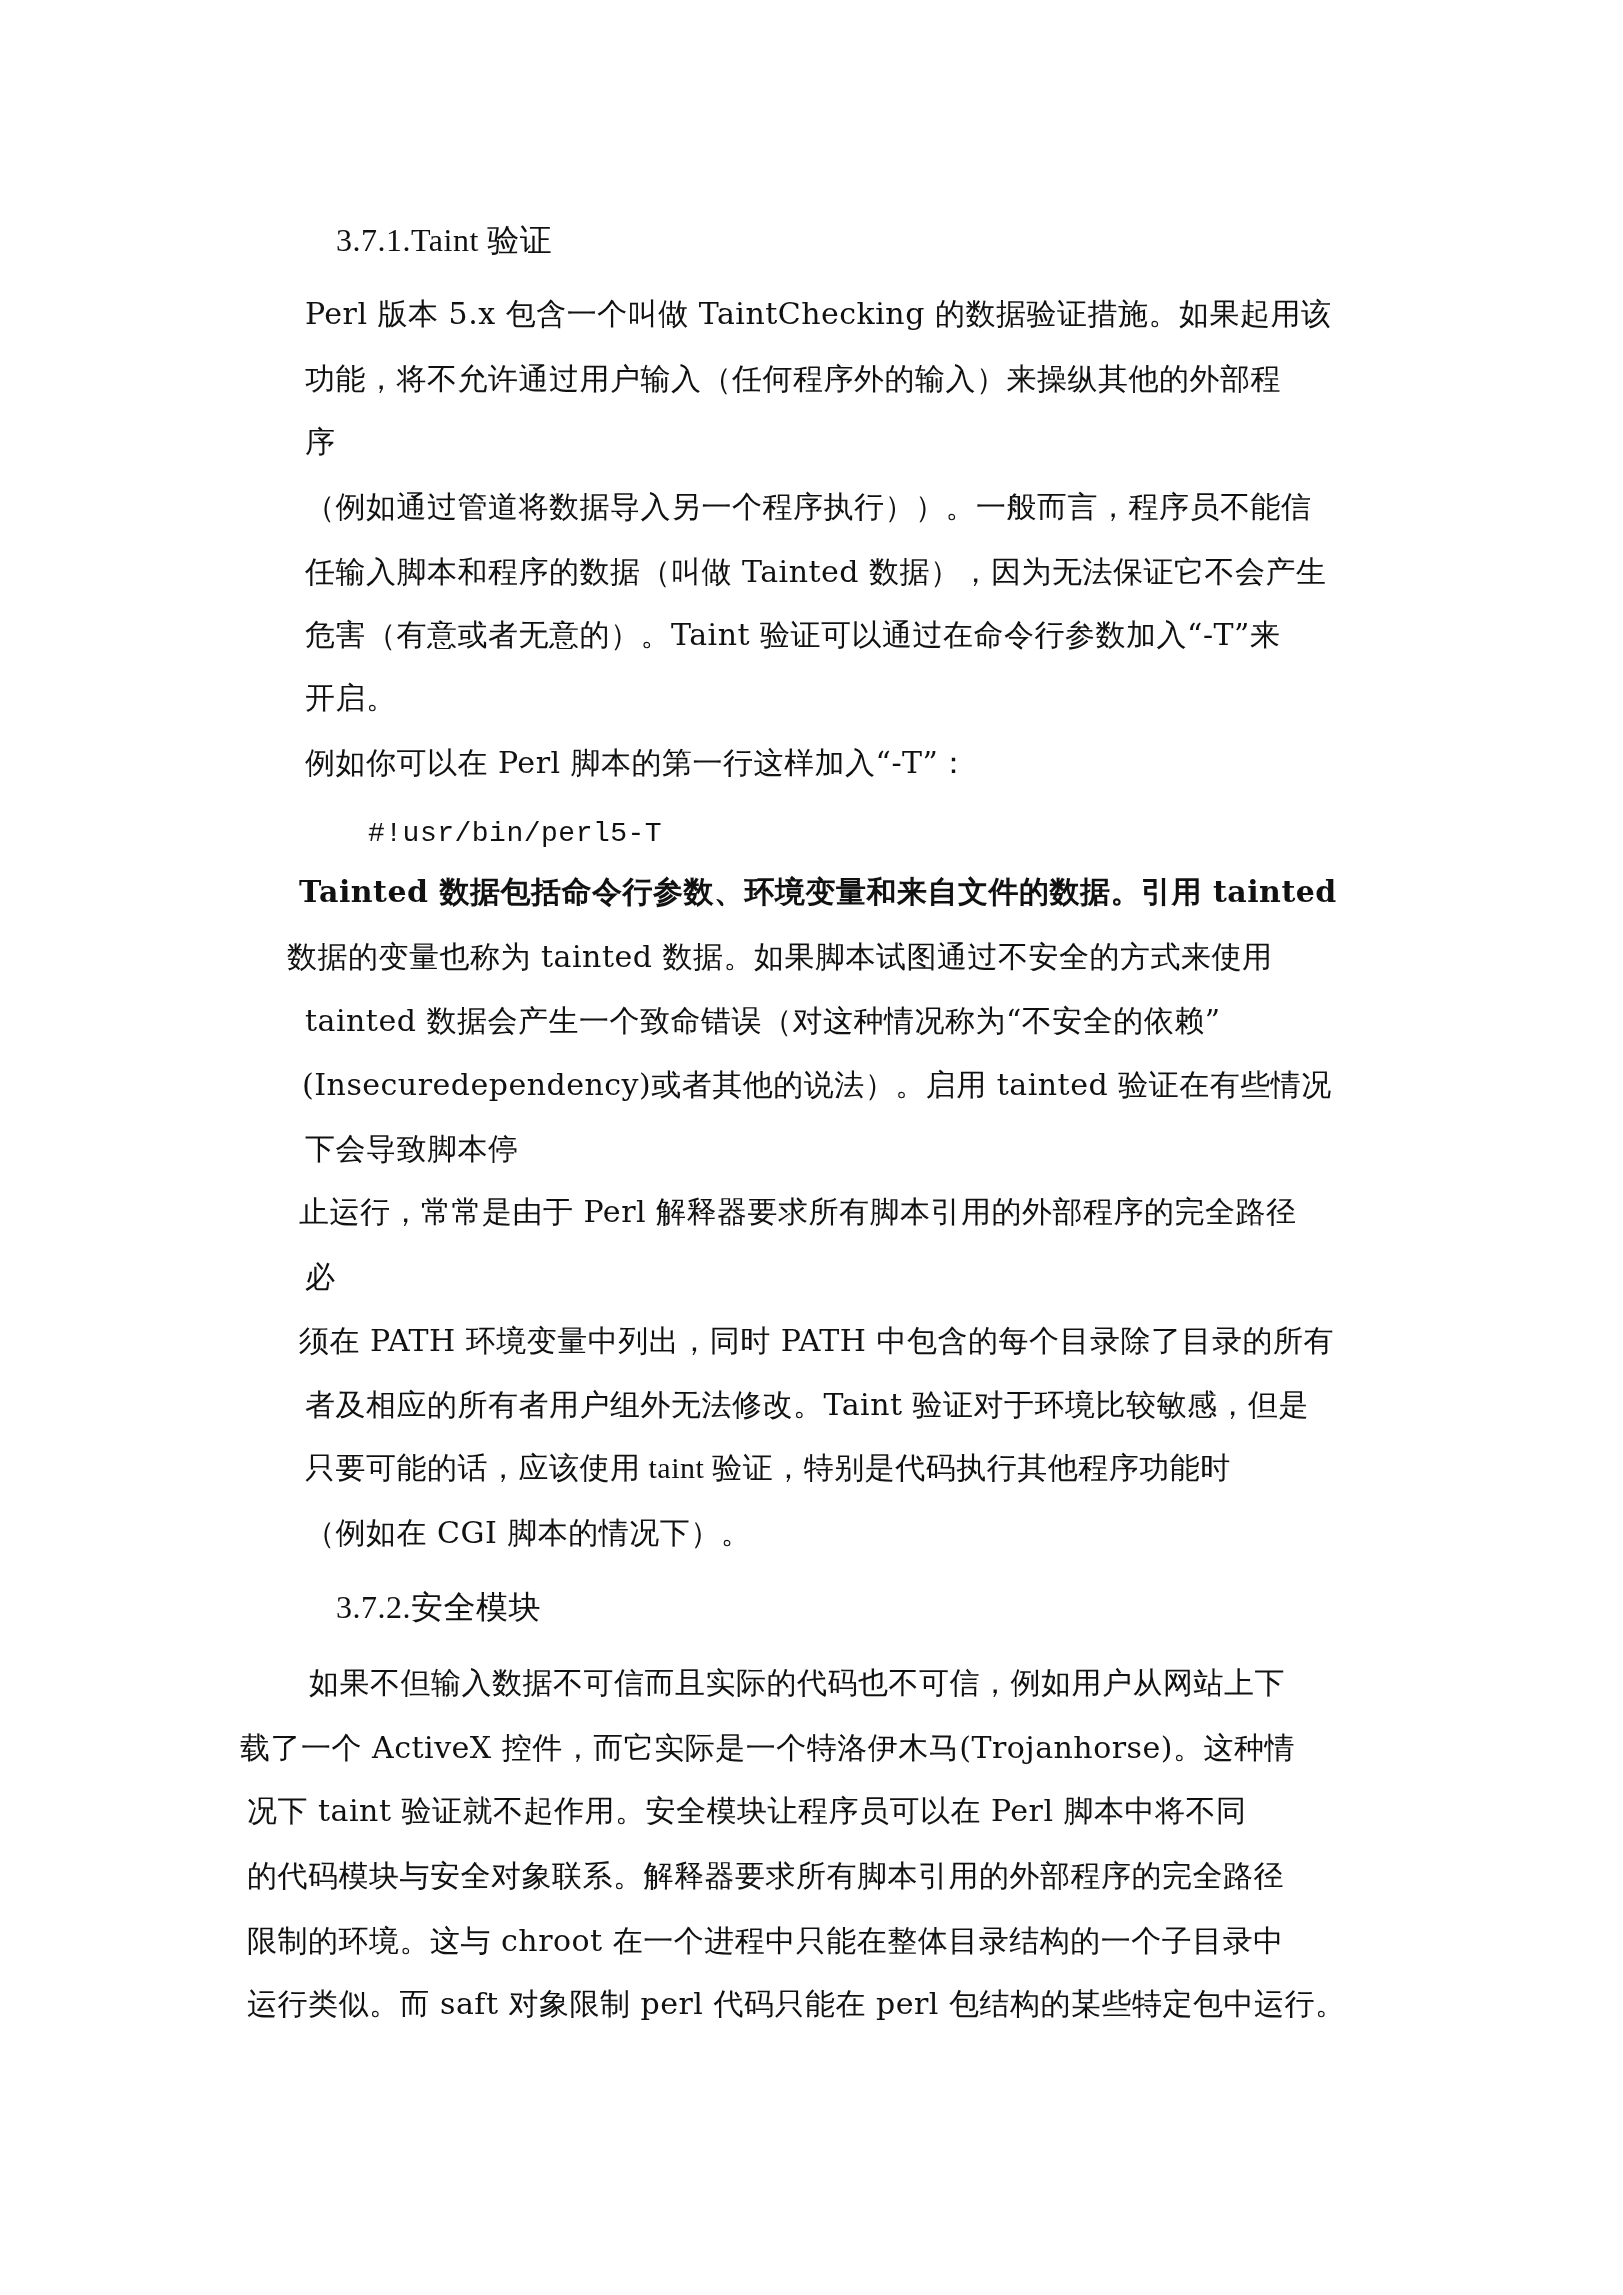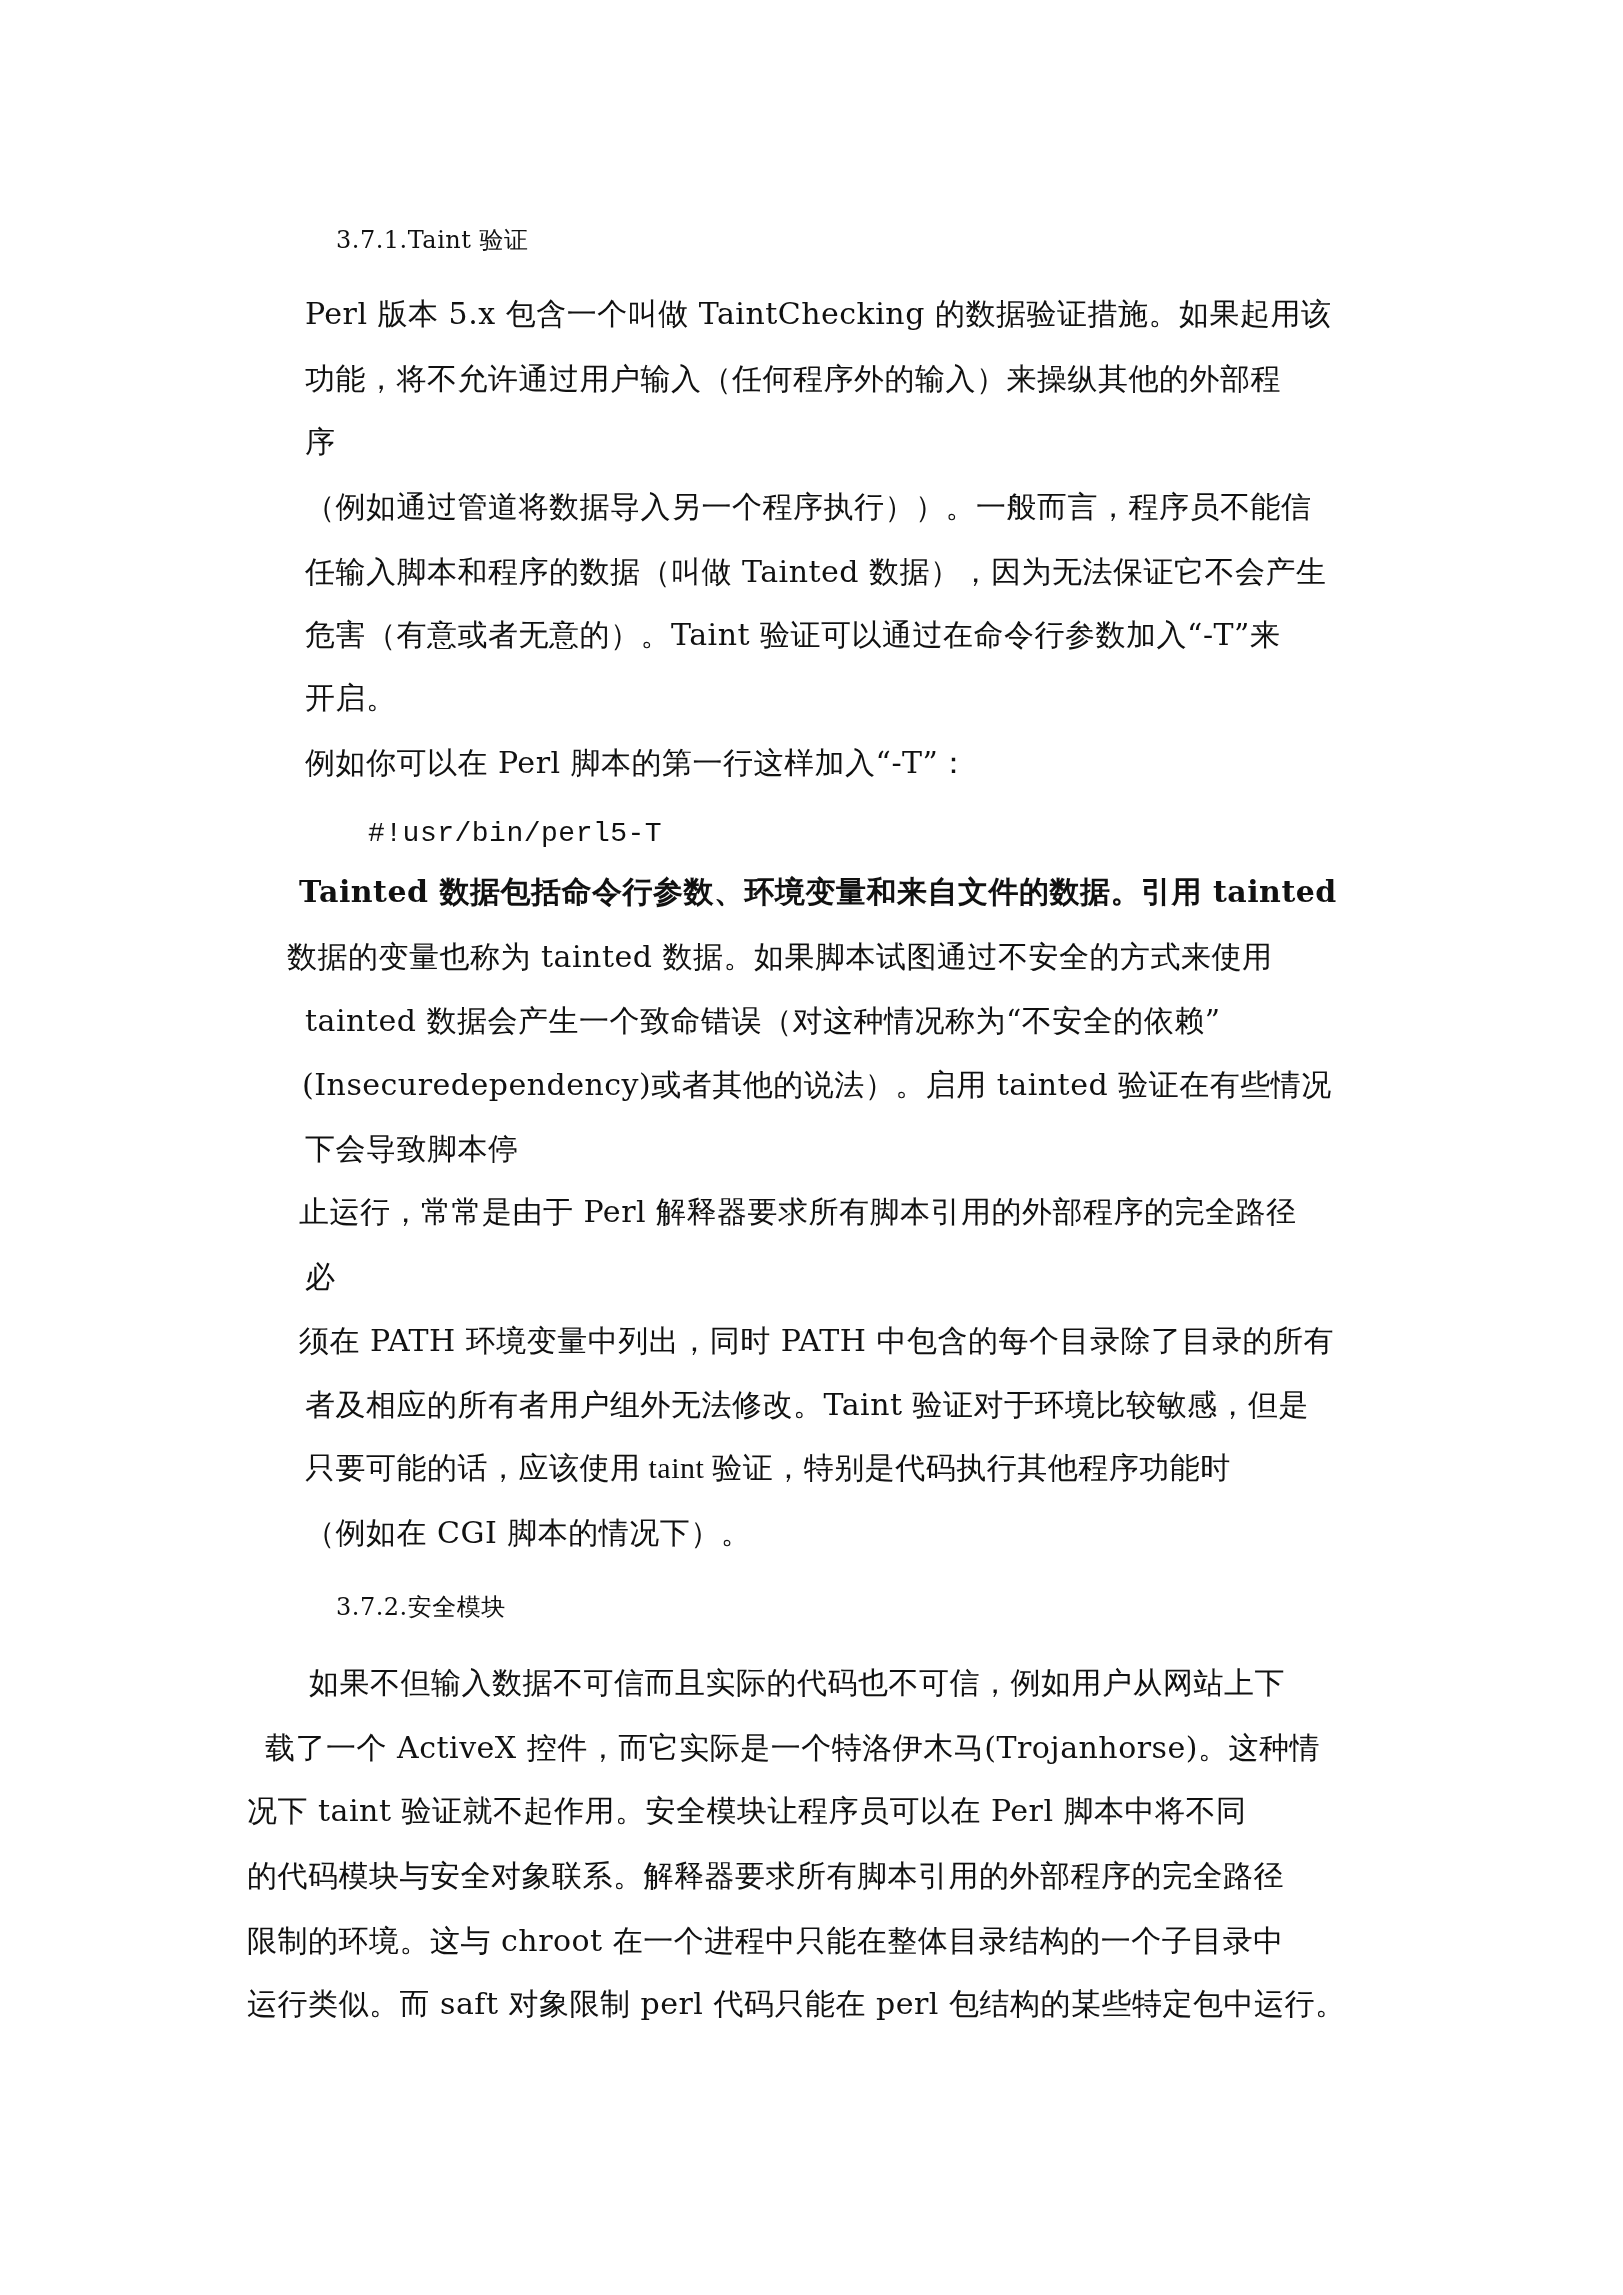--- a/index.html
+++ b/index.html
@@ -1,19 +1,19 @@
 <!DOCTYPE html>
 <html style="font-size:7.9px"><head>
 <meta charset="utf-8">
 <style>
   html, body { margin: 0; padding: 0; background: #ffffff; }
   body { width: 1623px; height: 2295px; position: relative; overflow: hidden;
          font-family: "DejaVu Serif", "Liberation Serif", serif; color: #111111; }
   .line { position: absolute; white-space: nowrap; font-size: 30px; line-height: 39px; letter-spacing: 0.5px; }
-  .heading { font-size: 24px; line-height: 44px; }
+  .heading { font-size: 32px; line-height: 44px; font-family: Liberation Serif, serif; }
   .code { font-family: "Liberation Mono", "DejaVu Sans Mono", monospace; font-size: 28px; }
 </style>
 </head>
 <body>
 
 <div>
 
   <div class="line heading" style="left:336px; top:218px;">3.7.1.Taint 验证</div>
 
   <div class="line" style="left:305px; top:294px;text-align:right;">Perl 版本 5.x 包含一个叫做 TaintChecking 的数据验证措施。如果起用该</div>
@@ -35,20 +35,20 @@
   <div class="line" style="left:299px; top:1192px;">止运行，常常是由于 Perl 解释器要求所有脚本引用的外部程序的完全路径</div>
   <div class="line" style="left:305px; top:1257px;">必</div>
   <div class="line" style="left:299px; top:1321px;">须在 PATH 环境变量中列出，同时 PATH 中包含的每个目录除了目录的所有</div>
   <div class="line" style="left:305px; top:1385px;">者及相应的所有者用户组外无法修改。Taint 验证对于环境比较敏感，但是</div>
   <div class="line" style="left:305px; top:1448px;font-family:Liberation Serif, serif;">只要可能的话，应该使用 taint 验证，特别是代码执行其他程序功能时</div>
   <div class="line" style="left:305px; top:1513px;">（例如在 CGI 脚本的情况下）。</div>
 
   <div class="line heading" style="left:336px; top:1585px;">3.7.2.安全模块</div>
 
   <div class="line" style="left:309px; top:1663px;">如果不但输入数据不可信而且实际的代码也不可信，例如用户从网站上下</div>
-  <div class="line" style="left:265px; top:1728px;">载了一个 ActiveX 控件，而它实际是一个特洛伊木马(Trojanhorse)。这种情</div>
+  <div class="line" style="left:240px; top:1728px;">载了一个 ActiveX 控件，而它实际是一个特洛伊木马(Trojanhorse)。这种情</div>
   <div class="line" style="left:247px; top:1791px;">况下 taint 验证就不起作用。安全模块让程序员可以在 Perl 脚本中将不同</div>
   <div class="line" style="left:247px; top:1856px;">的代码模块与安全对象联系。解释器要求所有脚本引用的外部程序的完全路径</div>
   <div class="line" style="left:247px; top:1921px;">限制的环境。这与 chroot 在一个进程中只能在整体目录结构的一个子目录中</div>
   <div class="line" style="left:247px; top:1984px;">运行类似。而 saft 对象限制 perl 代码只能在 perl 包结构的某些特定包中运行。</div>
 
 </div>
 
 
 </body></html>

